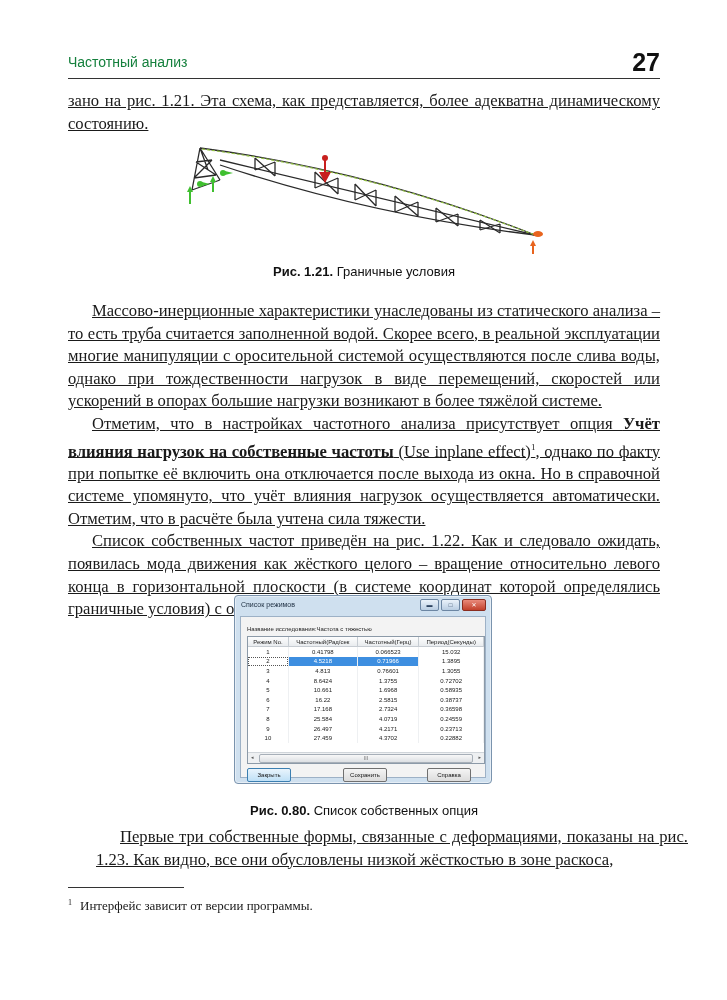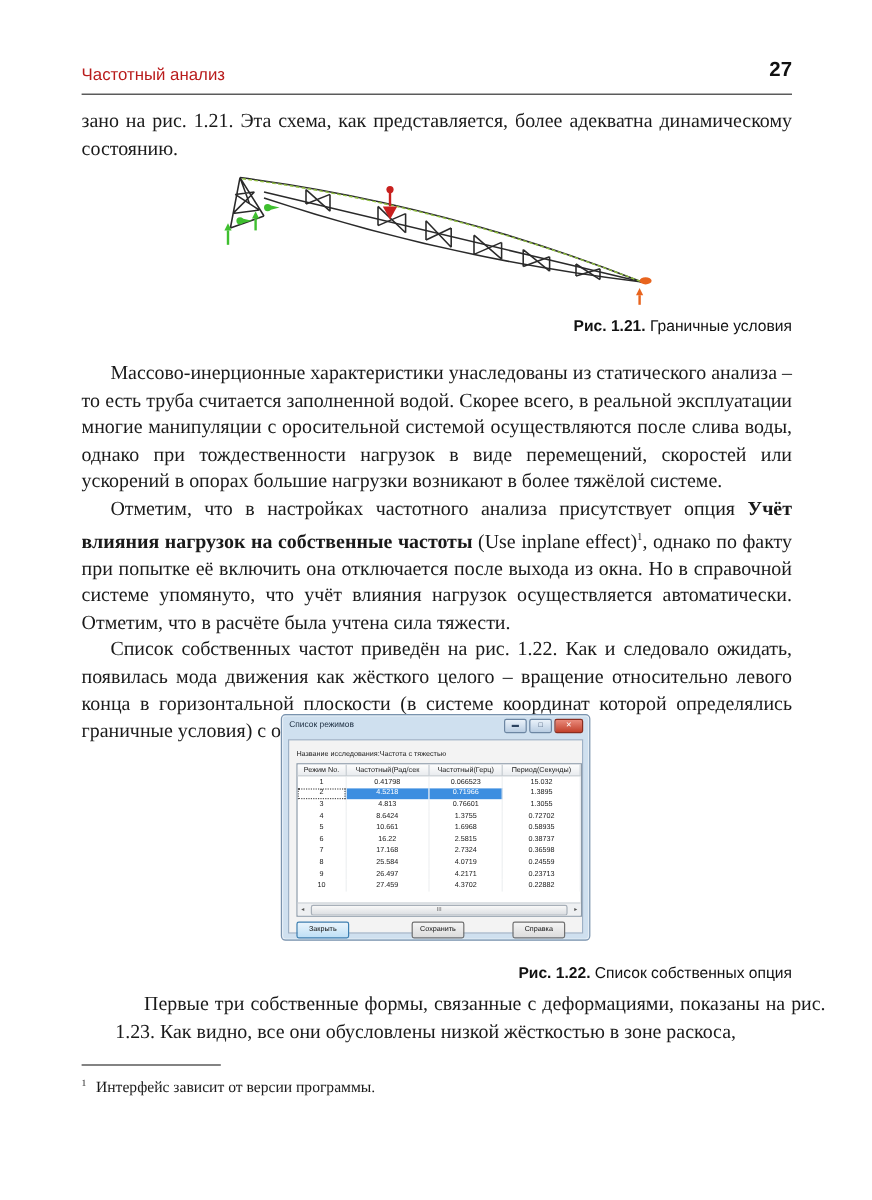--- a/index.html
+++ b/index.html
@@ -1,28 +1,28 @@
 <!DOCTYPE html>
 <html><head>
 <meta charset="utf-8">
 <style>
   html, body { margin: 0; padding: 0; background: #ffffff; }
   body { width: 727px; height: 1000px; position: relative; overflow: hidden;
          font-family: "Liberation Serif", serif; color: #1a1a1a; }
   .header { position: absolute; left: 68px; top: 48px; width: 592px; height: 30px;
             border-bottom: 1.5px solid #333; }
   .header .running { position: absolute; left: 0; top: 6px;
-            font-family: "Liberation Sans", sans-serif; font-size: 14px; color: #b91c1c; }
+            font-family: "Liberation Sans", sans-serif; font-size: 14px; color: #15803d; }
   .header .pageno { position: absolute; right: 0; top: 0;
-            font-family: "Liberation Sans", sans-serif; font-size: 17px; font-weight: bold; color: #111; }
+            font-family: "Liberation Sans", sans-serif; font-size: 25px; font-weight: bold; color: #111; }
   .body-text { position: absolute; left: 68px; width: 592px; font-size: 16.6px; line-height: 22.6px;
                text-align: justify; }
-  .body-text p { margin: 0; text-indent: 24px; }
+  .body-text p { margin: 0; text-indent: 24px; text-decoration: underline; }
   .body-text p.noindent { text-indent: 0; }
-  .caption { position: absolute; left: 68px; width: 592px; text-align: right;
+  .caption { position: absolute; left: 68px; width: 592px; text-align: center;
              font-family: "Liberation Sans", sans-serif; font-size: 13px; color: #111; }
   .caption b { font-weight: bold; }
   .fig121 { position: absolute; left: 180px; top: 140px; width: 370px; height: 115px; }
   
   .dialog { position: absolute; left: 234px; top: 595px; width: 256px; height: 187px;
             background: #cfe0ef; border: 1px solid #7a93ad; border-radius: 4px;
             font-family: "Liberation Sans", sans-serif; box-shadow: 0 0 0 1px #e6eef6 inset; }
   .dialog .titlebar { position: absolute; left: 0; top: 0; right: 0; height: 20px; }
   .dialog .title { position: absolute; left: 6px; top: 5px; font-size: 7px; color: #1b2c3f; }
   .dialog .winbtns { position: absolute; right: 5px; top: 3px; display: flex; gap: 2px; }
@@ -210,21 +210,21 @@
         <span class="arr" style="right:3px;">▸</span>
       </div>
     </div>
     <div class="btn default" style="left:6px;">Закрыть</div>
     <div class="btn" style="left:102px;">Сохранить</div>
     <div class="btn" style="left:186px;">Справка</div>
   </div>
 </div>
 
 <div class="caption" style="top:803px;">
-  <b>Рис. 1.22.</b><span> Список собственных опция</span>
+  <b>Рис. 0.80.</b><span> Список собственных опция</span>
 </div>
 
 <div class="body-text" style="top:826px;margin-left:28px;">
   <p>Первые три собственные формы, связанные с деформациями, показаны на рис. 1.23. Как видно, все они обусловлены низкой жёсткостью в зоне раскоса,</p>
 </div>
 
 <div class="footnote-rule"></div>
 <div class="footnote">
   <sup>1</sup><span>Интерфейс зависит от версии программы.</span>
 </div>

